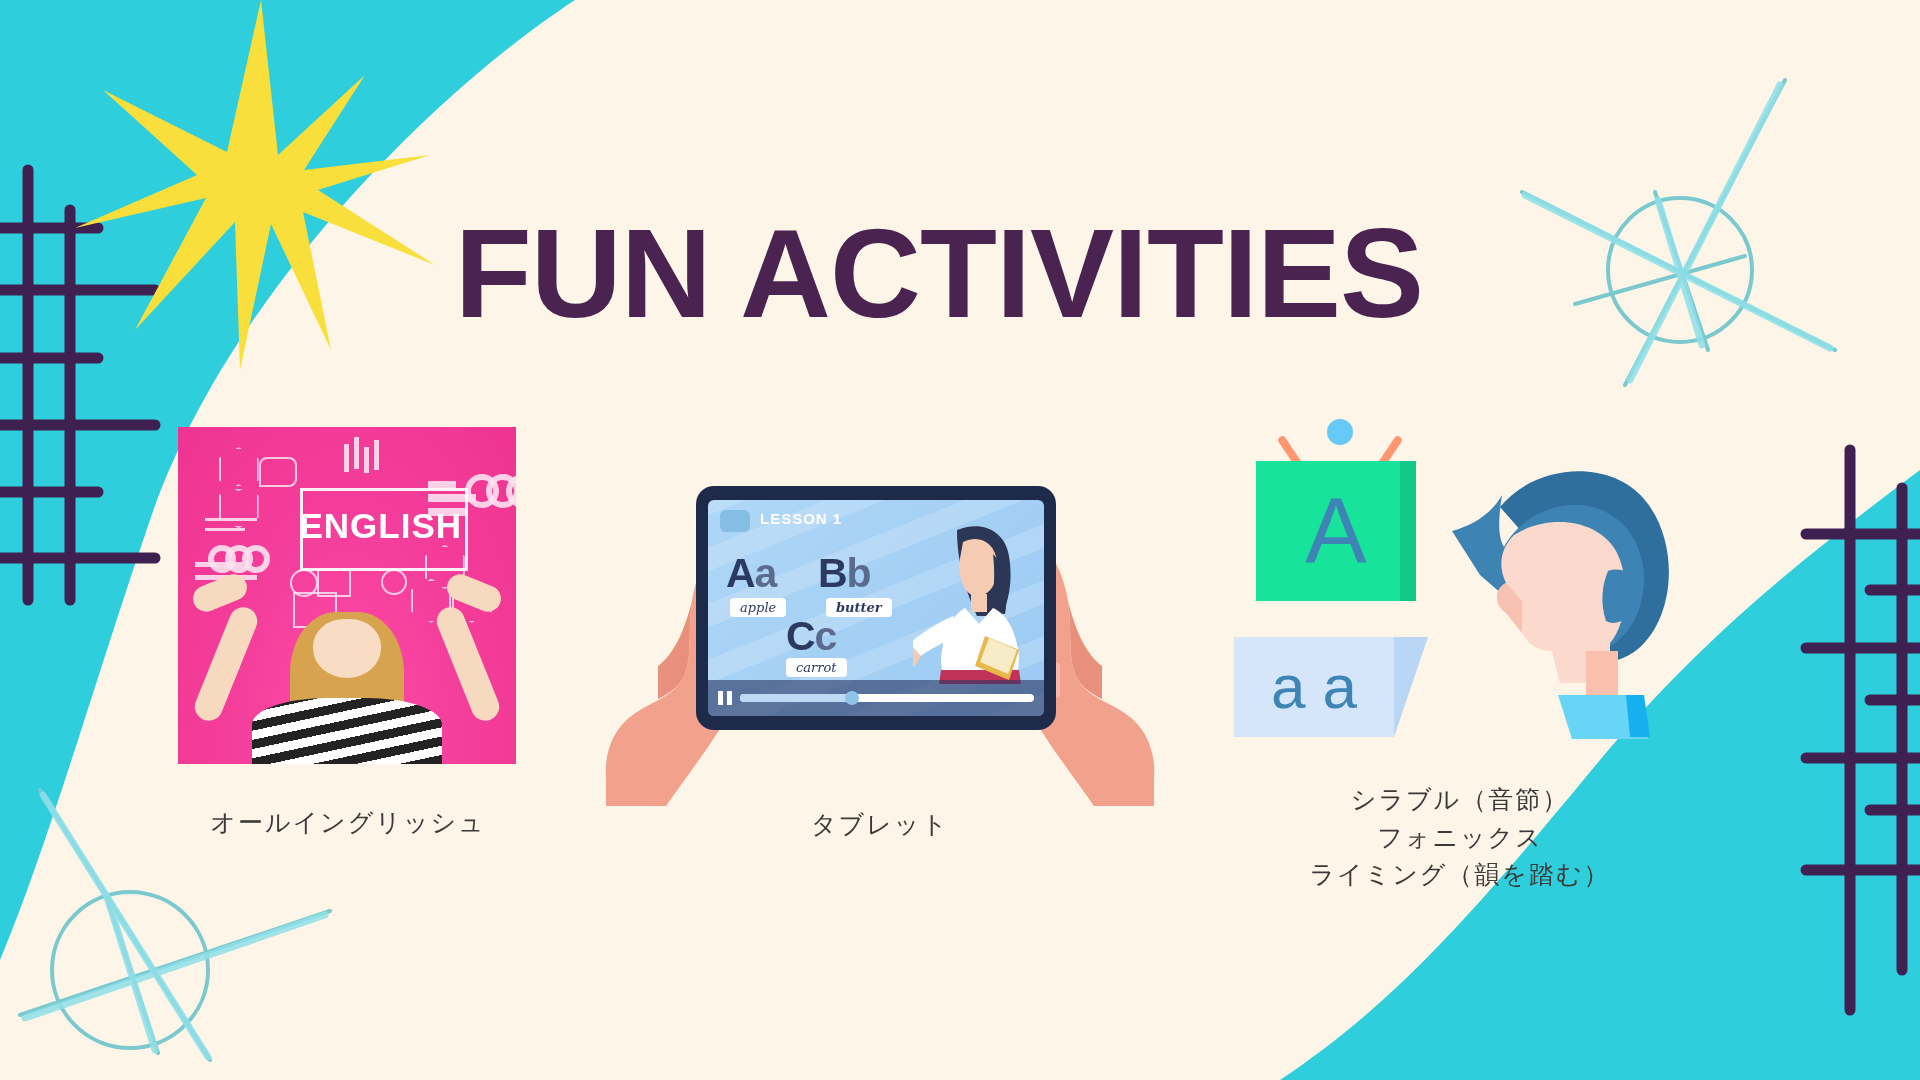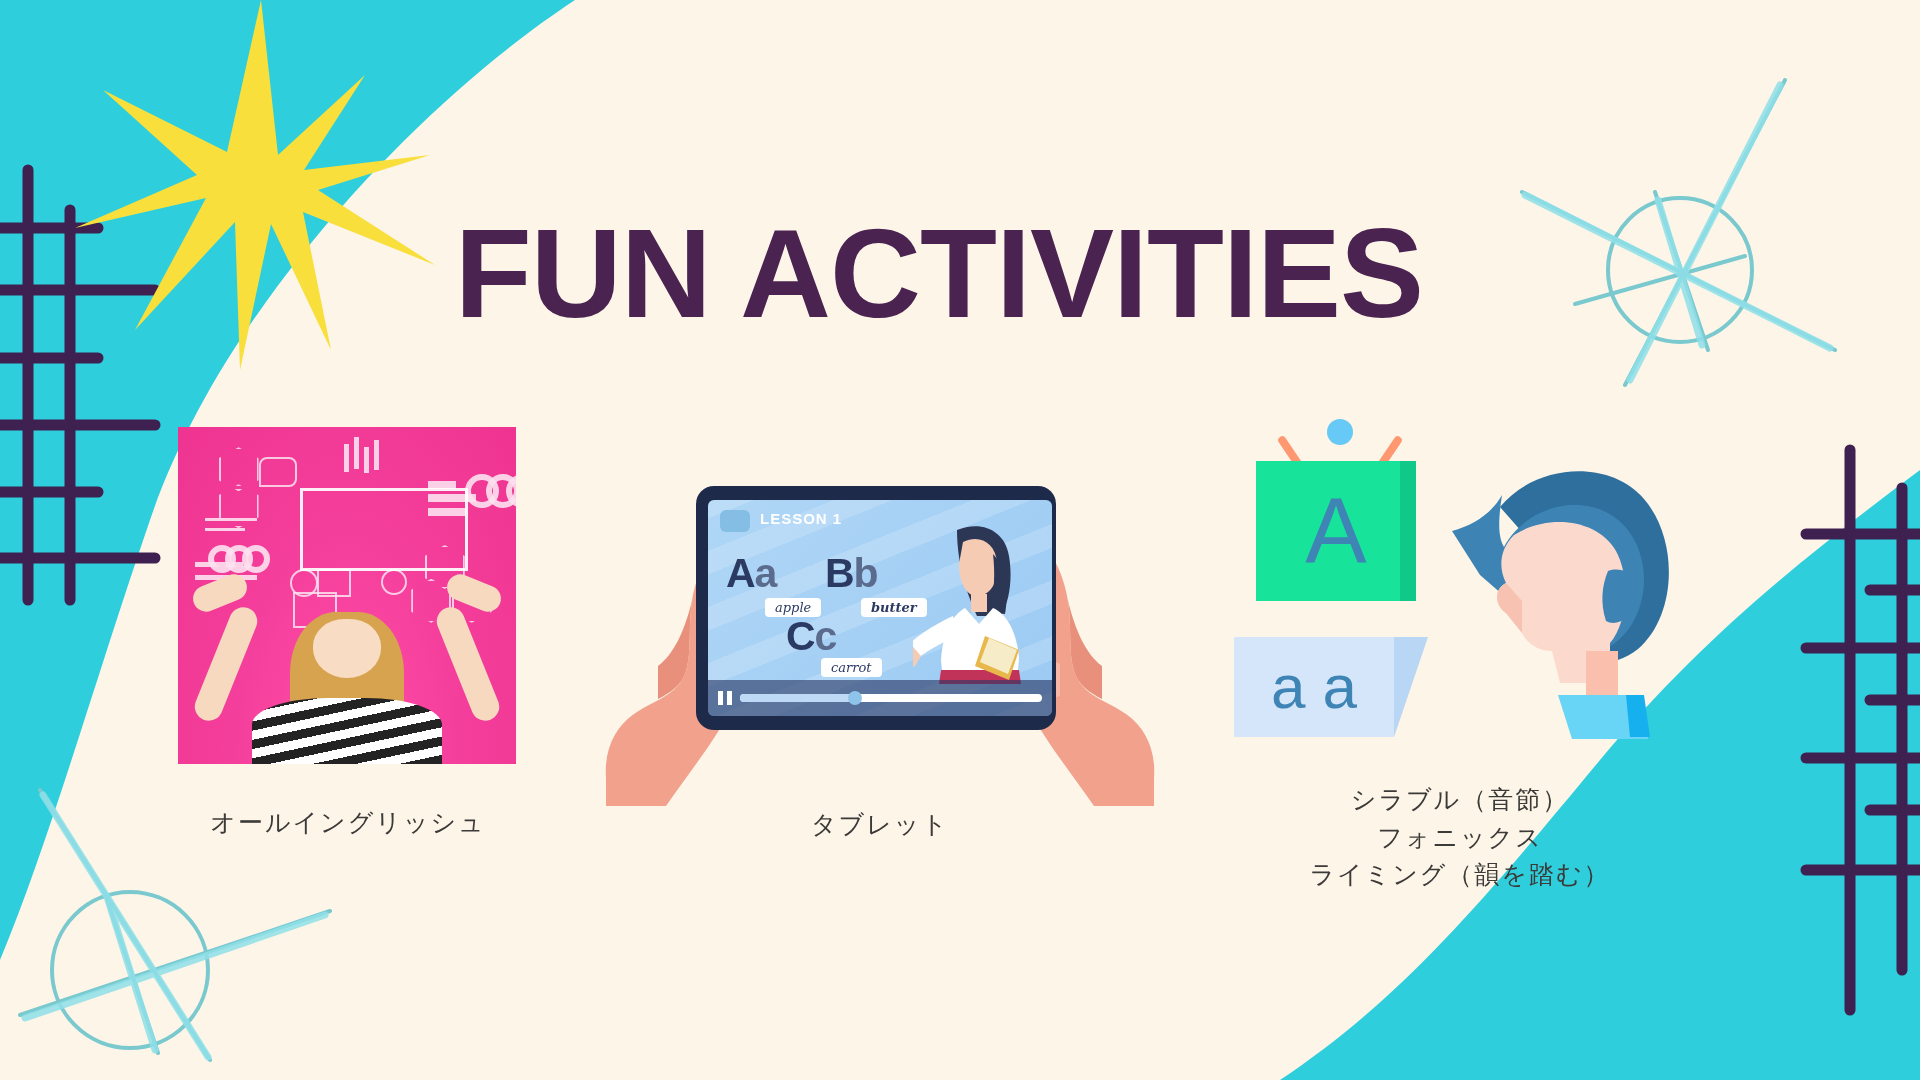--- a/index.html
+++ b/index.html
@@ -79,32 +79,32 @@
   #card2{left:596px;top:486px;width:568px;}
   #tablet-wrap{position:relative;width:568px;height:320px;}
   #tablet{
     position:absolute;left:100px;top:0;width:360px;height:244px;
     background:#1E2A4A;border-radius:18px;
     padding:14px 12px;box-sizing:border-box;
   }
   #screen{
     position:relative;width:100%;height:100%;
     background:linear-gradient(135deg,#AFD6F6 0%,#9BCAF3 100%);
-    border-radius:6px;overflow:hidden;padding-left:8px;
+    border-radius:6px;overflow:hidden;
   }
   #screen .stripes{position:absolute;inset:0;
     background:repeating-linear-gradient(-22deg, rgba(255,255,255,.17) 0 22px, rgba(255,255,255,0) 22px 52px);}
   #screen .sq{position:absolute;left:12px;top:10px;width:30px;height:22px;background:#84BEE4;border-radius:6px;}
   #lesson{position:absolute;left:52px;top:10px;color:#fff;font-size:15px;font-weight:bold;letter-spacing:1px;
     font-family:"Liberation Sans",sans-serif;}
   .letter{position:absolute;font-size:41px;font-weight:bold;color:#2B3A63;
     font-family:"Liberation Sans",sans-serif;letter-spacing:-1px;}
   .letter span{color:#5B6B8E;}
   .word{position:absolute;background:#fff;border-radius:4px;padding:2px 10px;
-    font-family:"DejaVu Serif","Liberation Serif",serif;font-style:italic;font-size:13px;color:#2B3A63;margin-left:35px;}
+    font-family:"DejaVu Serif","Liberation Serif",serif;font-style:italic;font-size:13px;color:#2B3A63;}
   .teacher{position:absolute;}
   #ctrl{position:absolute;left:0;right:0;bottom:0;height:36px;background:rgba(40,55,100,.62);
     display:flex;align-items:center;padding:0 10px;box-sizing:border-box;}
   #pause{width:14px;height:14px;flex:0 0 auto;
     background:linear-gradient(to right,#fff 0 5px,transparent 5px 9px,#fff 9px 14px);}
   #prog{position:relative;flex:1;height:8px;margin-left:8px;background:#fff;border-radius:4px;}
   #prog .fill{position:absolute;left:0;top:0;height:100%;width:38%;background:#BDD9F5;border-radius:4px;}
   #prog .knob{position:absolute;left:38%;top:-3px;width:14px;height:14px;margin-left:-7px;
     background:#8FC4EA;border-radius:50%;}
 
@@ -231,20 +231,21 @@
         <div class="ico" style="left:60%;top:42%;width:22px;height:22px;border-radius:50%;"></div>
         <div class="hex" style="left:73%;top:35%;"></div>
         <div class="hex" style="left:69%;top:45%;"></div>
         <div class="hex" style="left:81%;top:45%;"></div>
         <div class="ico" style="left:34%;top:49%;width:40px;height:32px;"></div>
         <div class="bar" style="left:8%;top:27%;width:52px;height:3px;"></div>
         <div class="bar" style="left:8%;top:30%;width:40px;height:3px;"></div>
       </div>
 
       <div class="eng-box"></div>
+      <div class="eng-text">ENGLISH</div>
 
       <div class="girl">
         <div class="arm" style="left:10%;top:18%;width:28px;height:120px;transform:rotate(22deg);"></div>
         <div class="arm" style="left:4%;top:6%;width:56px;height:26px;transform:rotate(-22deg);border-radius:14px;"></div>
         <div class="arm" style="right:10%;top:18%;width:28px;height:120px;transform:rotate(-22deg);"></div>
         <div class="arm" style="right:4%;top:6%;width:56px;height:26px;transform:rotate(22deg);border-radius:14px;"></div>
         <div class="hair" style="left:33%;top:22%;width:34%;height:78%;border-radius:40% 40% 20% 20%;"></div>
         <div class="face" style="left:40%;top:26%;width:20%;height:30%;"></div>
         <div class="shirt" style="left:22%;bottom:0;width:56%;height:34%;border-radius:40% 40% 0 0;"></div>
       </div>
@@ -273,21 +274,21 @@
 
       <div id="tablet">
         <div id="screen">
           <div class="stripes"></div>
           <div class="sq"></div>
           <div id="lesson">LESSON 1</div>
 
           <div class="letter" style="left:18px;top:50px;">A<span>a</span></div>
           <div class="word" style="left:22px;top:98px;">apple</div>
 
-          <div class="letter" style="left:117px;top:50px;">B<span>b</span></div>
+          <div class="letter" style="left:110px;top:50px;">B<span>b</span></div>
           <div class="word" style="left:118px;top:98px;font-weight:bold;">butter</div>
 
           <div class="letter" style="left:78px;top:113px;">C<span>c</span></div>
           <div class="word" style="left:78px;top:158px;">carrot</div>
 
           <svg class="teacher" style="left:205px;top:24px;" width="130" height="160" viewBox="0 0 130 160">
             <path fill="#2C3755" d="M44,6 C68,-4 92,6 96,32 C100,56 96,78 88,92 L64,92 C54,70 44,40 44,6 Z"></path>
             <path fill="#F6CBB4" d="M50,18 C66,10 82,18 84,38 C86,60 76,72 64,72 C52,72 46,56 46,40 Z"></path>
             <path fill="#2C3755" d="M80,30 C92,42 96,68 92,90 L76,88 C82,68 82,48 80,30 Z"></path>
             <path fill="#F6CBB4" d="M58,70 L74,70 L74,88 L58,88 Z"></path>

